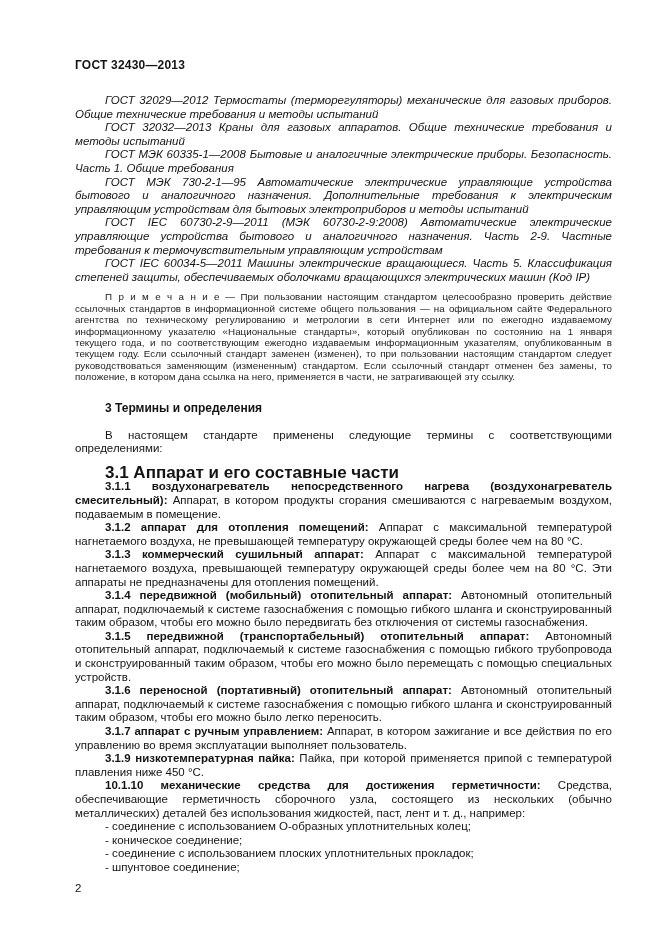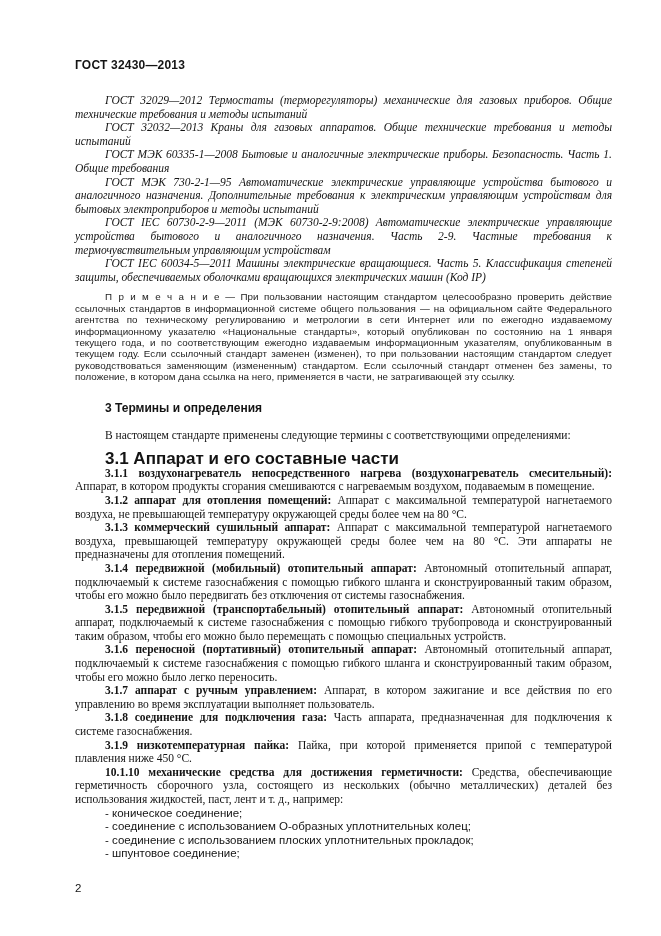--- a/index.html
+++ b/index.html
@@ -12,21 +12,21 @@
     background:#ffffff;
     padding:58px 49px 0 75px;
     overflow:hidden;
   }
   .doc-header {
     font-size:12px; font-weight:bold; letter-spacing:0.2px;
     margin-bottom:22px;
   }
   .para {
     font-size:11.5px; line-height:13.6px;
-    text-align:justify; text-indent:30px;font-family:Liberation Serif, serif;
+    text-align:justify; text-indent:30px;
   }
   .ref { font-style:italic; }
   .note {
     font-size:9.8px; line-height:11.4px;
     text-align:justify; text-indent:30px;
     margin-top:7px;
     color:#1c1c1c;
   }
   .note .note-label { letter-spacing:0.5px; }
   .section-title {
@@ -71,24 +71,23 @@
 
   <p class="subsection">3.1 Аппарат и его составные части</p>
 
   <p class="para term"><b>3.1.1 воздухонагреватель непосредственного нагрева (воздухонагреватель смесительный):</b> <span>Аппарат, в котором продукты сгорания смешиваются с нагреваемым воздухом, подаваемым в помещение.</span></p>
   <p class="para term"><b>3.1.2 аппарат для отопления помещений:</b> <span>Аппарат с максимальной температурой нагнетаемого воздуха, не превышающей температуру окружающей среды более чем на 80 °С.</span></p>
   <p class="para term"><b>3.1.3 коммерческий сушильный аппарат:</b> <span>Аппарат с максимальной температурой нагнетаемого воздуха, превышающей температуру окружающей среды более чем на 80 °С. Эти аппараты не предназначены для отопления помещений.</span></p>
   <p class="para term"><b>3.1.4 передвижной (мобильный) отопительный аппарат:</b> <span>Автономный отопительный аппарат, подключаемый к системе газоснабжения с помощью гибкого шланга и сконструированный таким образом, чтобы его можно было передвигать без отключения от системы газоснабжения.</span></p>
   <p class="para term"><b>3.1.5 передвижной (транспортабельный) отопительный аппарат:</b> <span>Автономный отопительный аппарат, подключаемый к системе газоснабжения с помощью гибкого трубопровода и сконструированный таким образом, чтобы его можно было перемещать с помощью специальных устройств.</span></p>
   <p class="para term"><b>3.1.6 переносной (портативный) отопительный аппарат:</b> <span>Автономный отопительный аппарат, подключаемый к системе газоснабжения с помощью гибкого шланга и сконструированный таким образом, чтобы его можно было легко переносить.</span></p>
   <p class="para term"><b>3.1.7 аппарат с ручным управлением:</b> <span>Аппарат, в котором зажигание и все действия по его управлению во время эксплуатации выполняет пользователь.</span></p>
-  <p class="para term"><b>3.1.8 соединение для подключения газа:</b> <span>Часть аппарата, предназначенная для подключения к системе газоснабжения.</span></p>
   <p class="para term"><b>3.1.9 низкотемпературная пайка:</b> <span>Пайка, при которой применяется припой с температурой плавления ниже 450 °С.</span></p>
   <p class="para term"><b>10.1.10 механические средства для достижения герметичности:</b> <span>Средства, обеспечивающие герметичность сборочного узла, состоящего из нескольких (обычно металлических) деталей без использования жидкостей, паст, лент и т. д., например:</span></p>
 
+  <p class="list-item">- соединение с использованием О-образных уплотнительных колец;</p>
   <p class="list-item">- коническое соединение;</p>
-  <p class="list-item">- соединение с использованием О-образных уплотнительных колец;</p>
   <p class="list-item">- соединение с использованием плоских уплотнительных прокладок;</p>
   <p class="list-item">- шпунтовое соединение;</p>
 
   <div class="page-number">2</div>
 
 </div>
 
 </body></html>

